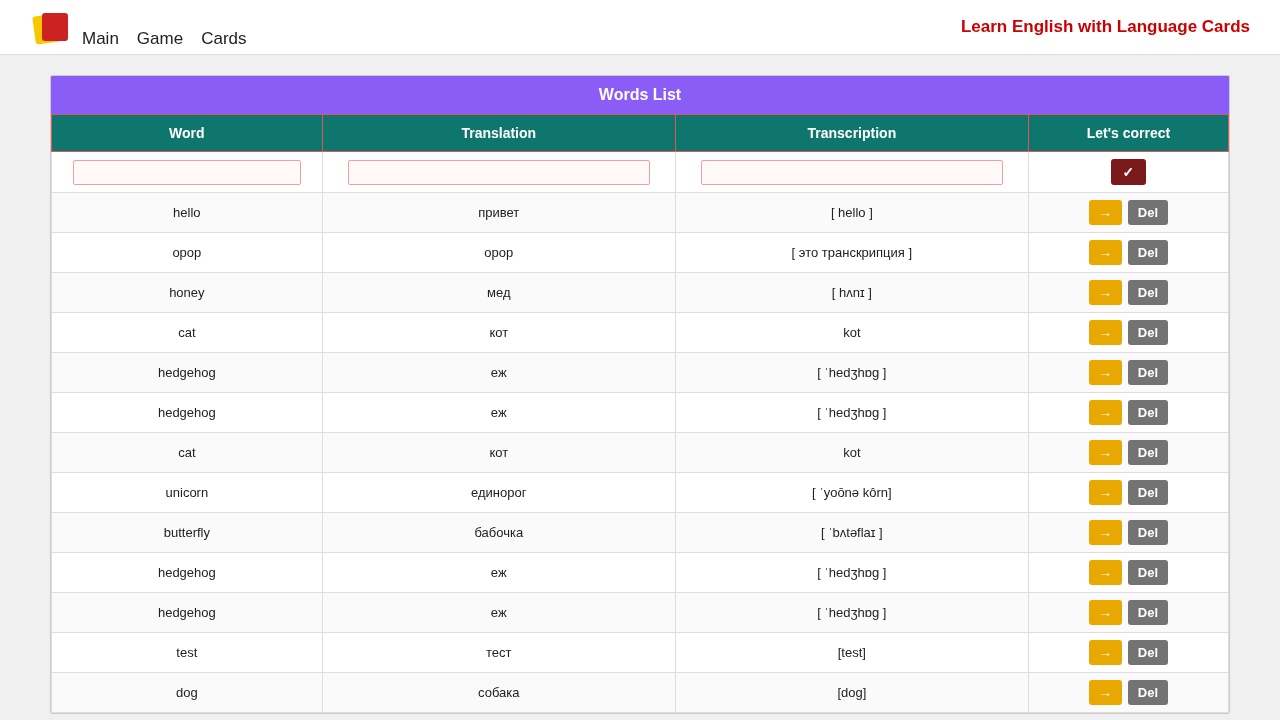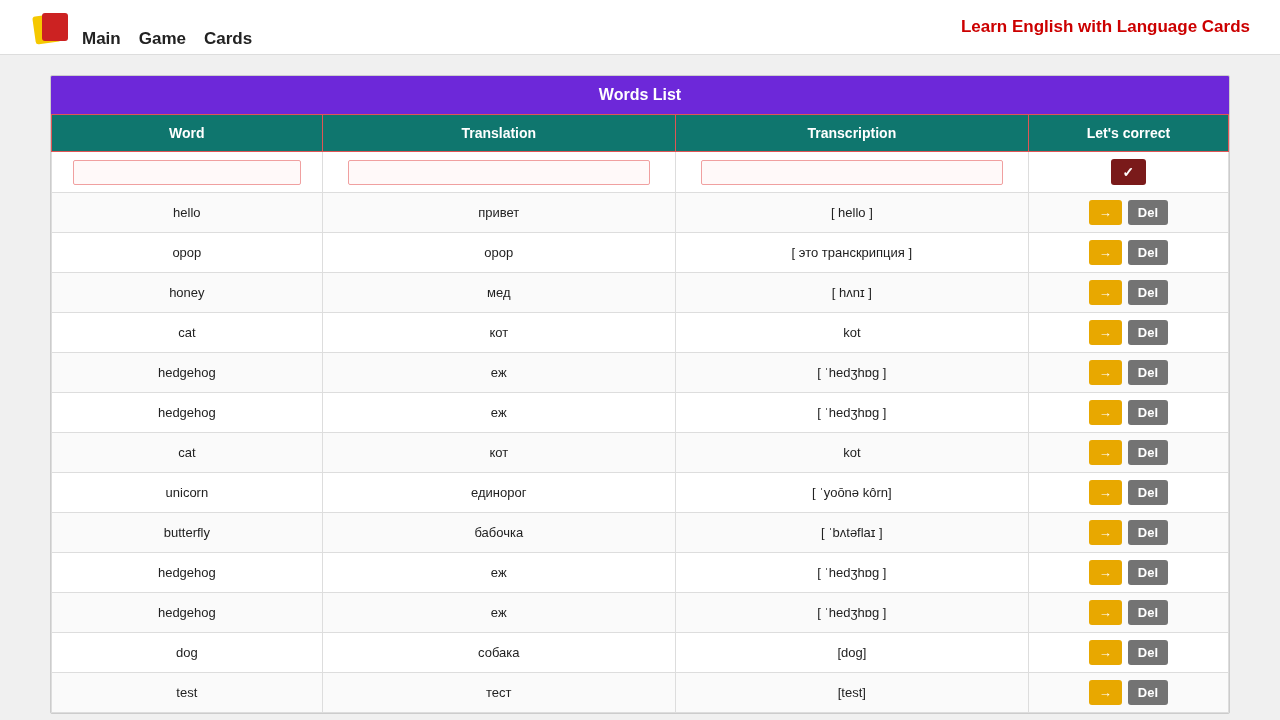--- a/index.html
+++ b/index.html
@@ -23,21 +23,21 @@
     .logo-icon {
       width: 42px;
       height: 36px;
       position: relative;
       display: inline-block;
     }
     .nav-links {
       display: flex;
       gap: 18px;
       font-size: 17px;
-      font-weight: 700;
+      font-weight: 400;
       color: #222;
       margin-top: 24px;
     }
     .nav-links a {
       text-decoration: none;
       color: #222;
       cursor: pointer;
     }
     .navbar-right {
       font-size: 17px;
@@ -57,21 +57,21 @@
 
     
     .table-container {
       width: 1180px;
       border: 1px solid #ccc;
       border-radius: 2px;
       overflow: hidden;
     }
 
     .table-title {
-      background: #6d28d9;
+      background: #8b5cf6;
       color: #fff;
       text-align: center;
       font-weight: bold;
       font-size: 16px;
       padding: 10px;
     }
 
     table {
       width: 100%;
       border-collapse: collapse;
@@ -327,34 +327,34 @@
             <td>еж</td>
             <td>[ ˈhedʒhɒɡ ]</td>
             <td>
               <div class="action-cell">
                 <button class="btn-edit">→</button>
                 <button class="btn-del">Del</button>
               </div>
             </td>
           </tr>
           <tr>
+            <td>test</td>
+            <td>тест</td>
+            <td>[test]</td>
+            <td>
+              <div class="action-cell">
+                <button class="btn-edit">→</button>
+                <button class="btn-del">Del</button>
+              </div>
+            </td>
+          </tr>
+          <tr>
             <td>dog</td>
             <td>собака</td>
             <td>[dog]</td>
-            <td>
-              <div class="action-cell">
-                <button class="btn-edit">→</button>
-                <button class="btn-del">Del</button>
-              </div>
-            </td>
-          </tr>
-          <tr>
-            <td>test</td>
-            <td>тест</td>
-            <td>[test]</td>
             <td>
               <div class="action-cell">
                 <button class="btn-edit">→</button>
                 <button class="btn-del">Del</button>
               </div>
             </td>
           </tr>
         </tbody>
     </table>
   </div>

